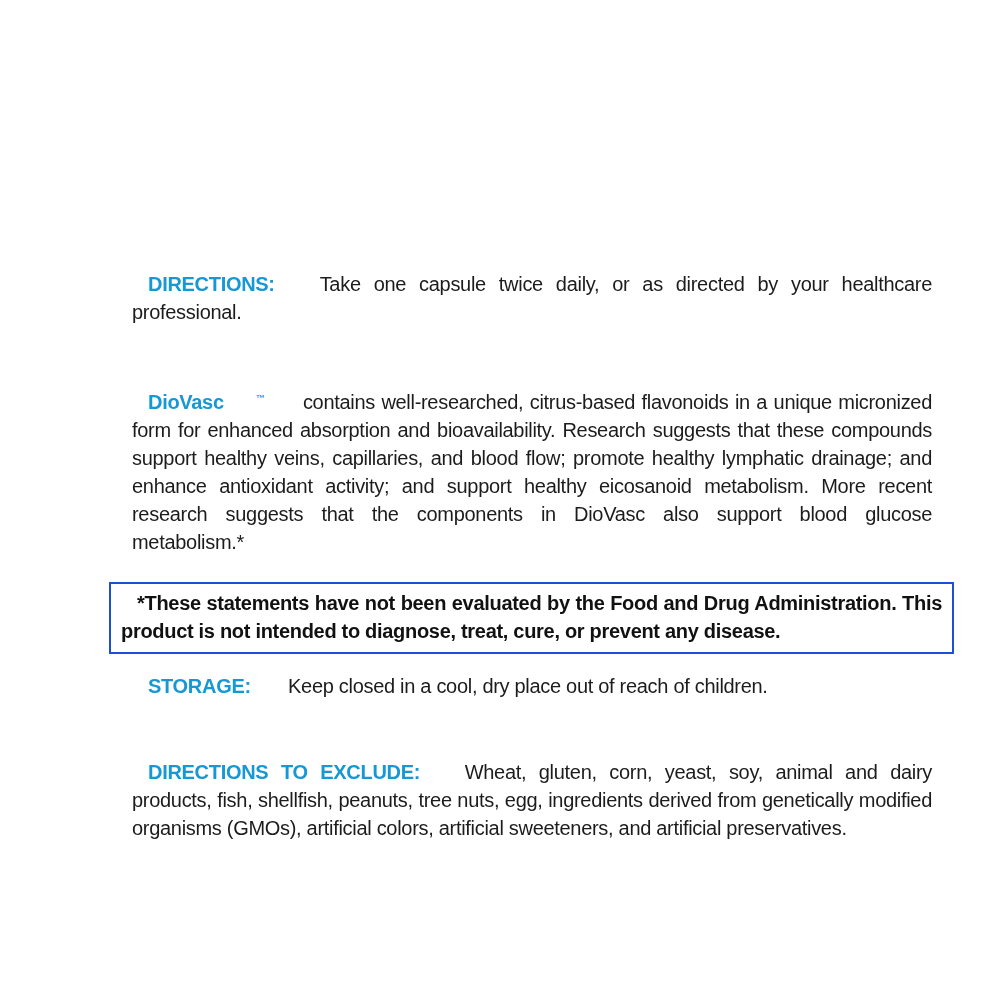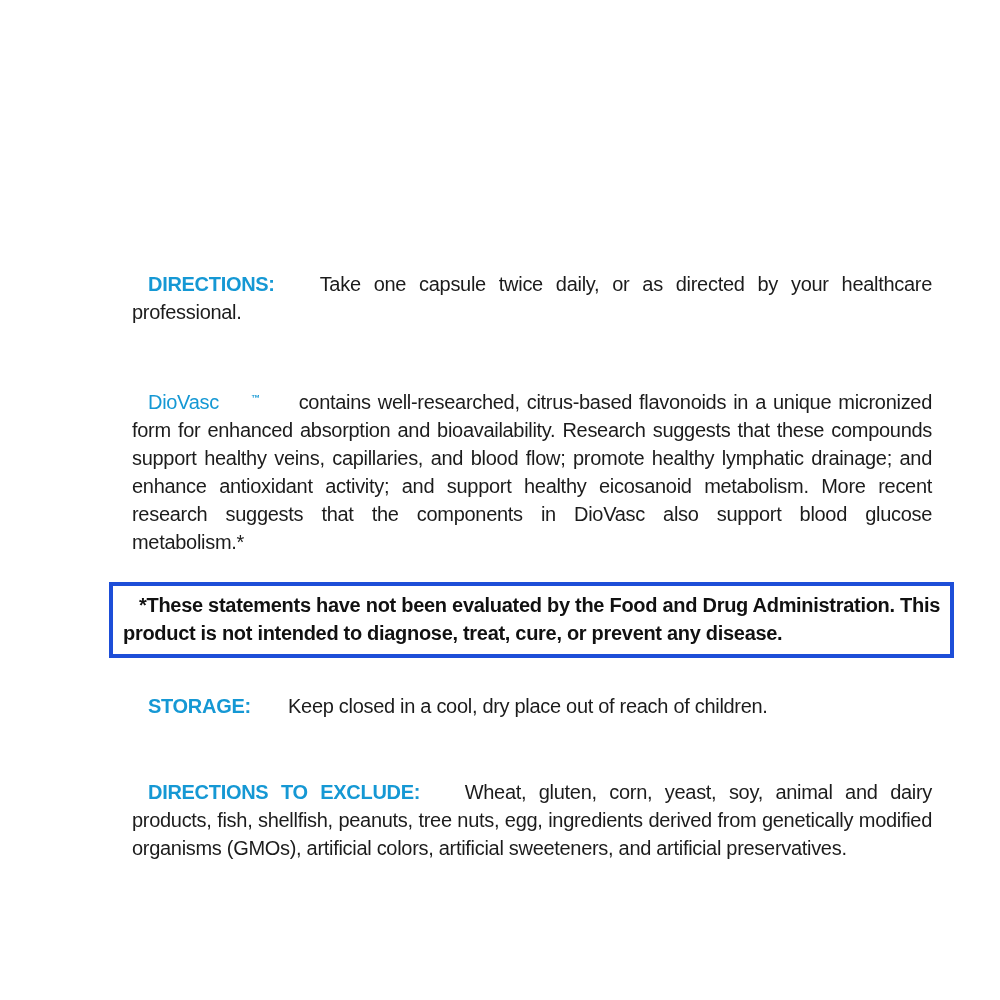--- a/index.html
+++ b/index.html
@@ -23,43 +23,43 @@
     letter-spacing: -0.3px;
   }
   p.para {
     text-align: justify;
   }
   .head {
     font-weight: 700;
     color: var(--accent, #1598d4);
   }
   .brand {
-    font-weight: 400;
+    font-weight: 700;
     color: var(--accent, #1598d4);
   }
   sup.tm {
     font-size: 0.45em;
     vertical-align: super;
     line-height: 0;
     font-weight: 700;
     color: var(--accent, #1598d4);
   }
   p.consult    { margin-top: 28px; }
   p.diovasc    { margin-top: 30px; }
   .fda-box {
     margin-top: 10px;
     margin-left: -7px;
     margin-right: -6px;
-    border: 4px solid #1d4ed8;
+    border: 2px solid #1d4ed8;
     padding: 5px 10px 7px 10px;
     font-weight: 700;
     text-align: justify;
     color: #111111;
   }
-  p.storage    { margin-top: 18px; }
+  p.storage    { margin-top: 2px; }
   p.formulated { margin-top: 26px; }
 </style>
 </head>
 <body>
 
 <div class="page">
   <div class="content">
 
     <p class="para directions"><span class="head">DIRECTIONS:</span> <span>Take one capsule twice daily, or as directed by your healthcare professional.</span></p>
 

